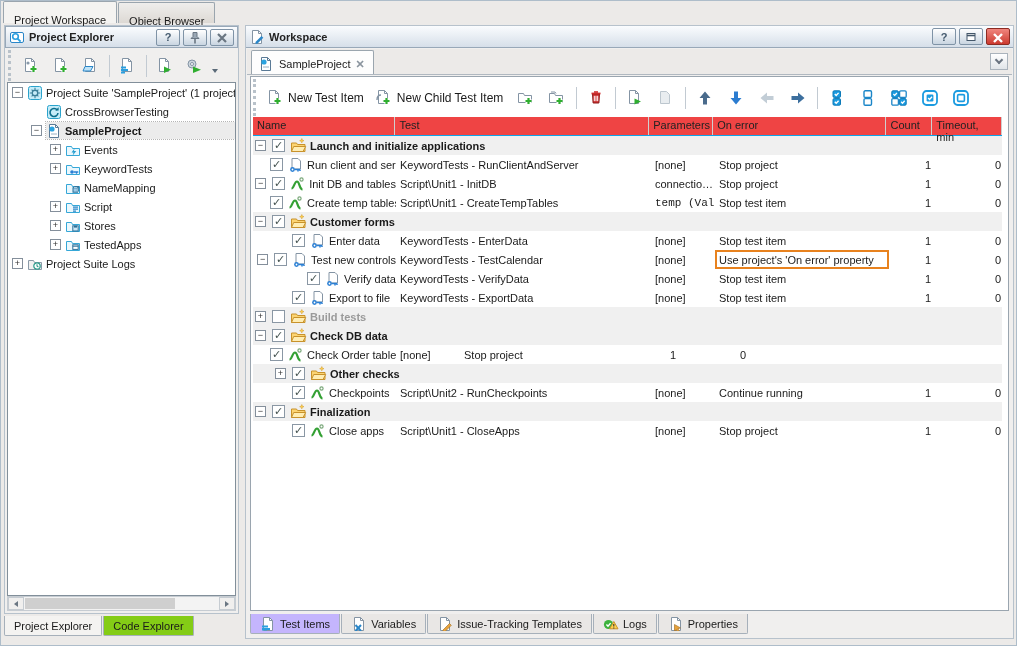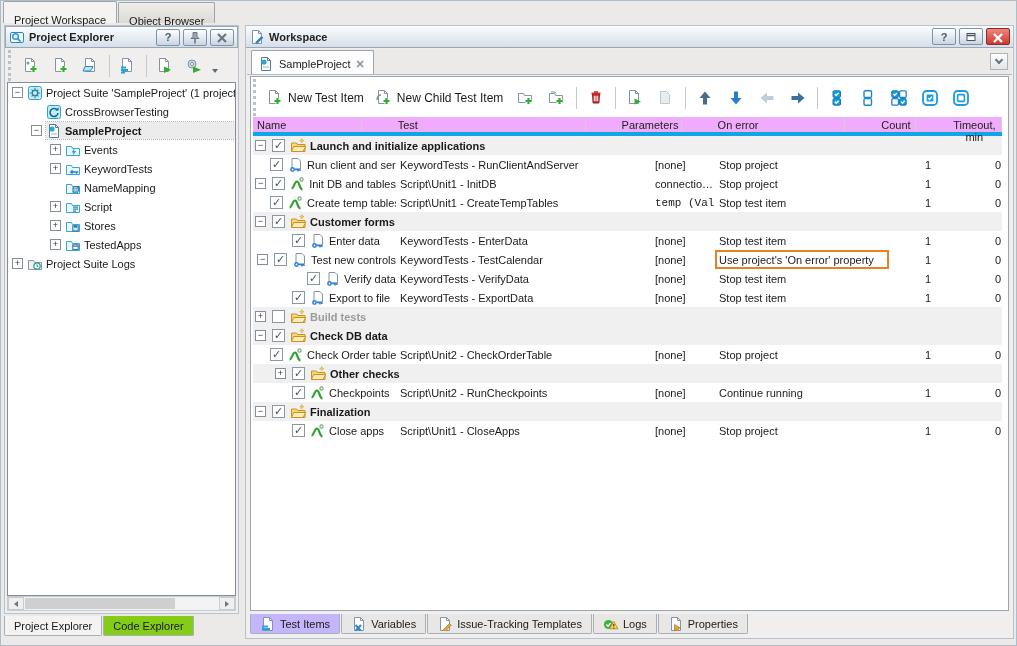--- a/index.html
+++ b/index.html
@@ -67,21 +67,21 @@
   .chev { width:6px; height:6px; border-right:2px solid #6a7480; border-bottom:2px solid #6a7480;
           transform:rotate(45deg); margin-top:-3px; }
 
   .ws-client { position:absolute; left:4px; right:4px; top:50px; bottom:27px; background:#fff; border:1px solid #9aa5af; }
   .ws-toolbar { height:37px; display:flex; align-items:center; gap:3px; padding-left:8px;
                 border-left:3px dotted #b9c2ca; margin:2px 0 0 2px; background:#fff; }
   .ws-toolbar .labeled { display:flex; align-items:center; gap:4px; padding:2px 6px 2px 2px; cursor:default; }
   .ws-toolbar .label { font-size:12px; }
 
   .grid { position:absolute; left:2px; right:6px; top:40px; bottom:2px; overflow:hidden; }
-  .g-header { height:19px; display:flex; border-bottom:4px solid #0ea5e9; background:#f0abfc;gap:32px; }
+  .g-header { height:19px; display:flex; border-bottom:1px solid #0ea5e9; background:#ef4444; }
   .g-hcell { border-right:1px solid #cfcfcf; padding:2px 4px; color:#222; }
   .g-row { height:19px; display:flex; align-items:center; }
   .g-row.group { background:#f0f0f0; }
   .g-cell { height:19px; display:flex; align-items:center; padding:0 4px; overflow:hidden; white-space:nowrap; }
   .g-cell.num { justify-content:flex-end; }
   .g-cell.hl { outline:2px solid #e8821e; outline-offset:-2px; }
   .g-exp { width:11px; height:11px; border:1px solid #848f9b; background:#fff; font-size:9px; line-height:9px;
            text-align:center; color:#333; flex:0 0 11px; cursor:default; }
   .g-exp.none { visibility:hidden; }
   .cb { width:13px; height:13px; border:1px solid #8a97a4; background:#fff; margin:0 5px 0 6px; flex:0 0 13px;
@@ -541,21 +541,21 @@
           </span>
         </div>
       </div>
     <div class="grid">
       <div class="g-header" id="g-header">
           <div class="g-hcell" style="width: 143px;"><span>Name</span></div>
           <div class="g-hcell" style="width: 255px;"><span>Test</span></div>
           <div class="g-hcell" style="width: 64px;"><span>Parameters</span></div>
           <div class="g-hcell" style="width: 174px;"><span>On error</span></div>
           <div class="g-hcell" style="width: 46px;"><span>Count</span></div>
-          <div class="g-hcell" style="width: 70px; text-align: center;"><span>Timeout, min</span></div>
+          <div class="g-hcell" style="width: 70px;"><span>Timeout, min</span></div>
         </div>
       <div id="g-rows">
           <div class="g-row group">
             <div class="g-cell" style="width: 143px; padding: 0px; flex: 1 0 auto;">
               <span style="width: 2px;"></span>
               <span class="g-exp">−</span>
               <span class="cb">✓</span>
               <span class="g-icon">
                 <svg width="17" height="16" viewBox="0 0 17 16" xmlns="http://www.w3.org/2000/svg">
                   <path d="M1.5 5h5l1 1.5h7.5v7H1.5z" fill="#fcd472" stroke="#c8922b"></path>
@@ -829,23 +829,20 @@
               <span style="width: 22px;"></span>
               <span class="g-exp none"></span>
               <span class="cb">✓</span>
               <span class="g-icon">
                 <svg width="16" height="16" viewBox="0 0 16 16" xmlns="http://www.w3.org/2000/svg">
                   <path d="M1.5 12.5c2.5 0 2.8-7 5.5-7s2.2 8 5.5 8" fill="none" stroke="#33a033" stroke-width="2.2"></path>
                   <circle cx="11.5" cy="3.5" r="1.6" fill="none" stroke="#7aa87a" stroke-width="1.2"></circle>
                 </svg>
               </span>
               <span class="nm">Check Order table</span>
-            </div>
-            <div class="g-cell" style="width: 255px; flex: 0 0 255px;">
-              <span>Script\Unit2 - CheckOrderTable</span>
             </div>
             <div class="g-cell" style="width: 64px; flex: 0 0 64px;">
               <span>[none]</span>
             </div>
             <div class="g-cell" style="width: 174px; flex: 0 0 174px;">
               <span>Stop project</span>
             </div>
             <div class="g-cell num" style="width: 46px; flex: 0 0 46px;">
               <span>1</span>
             </div>

